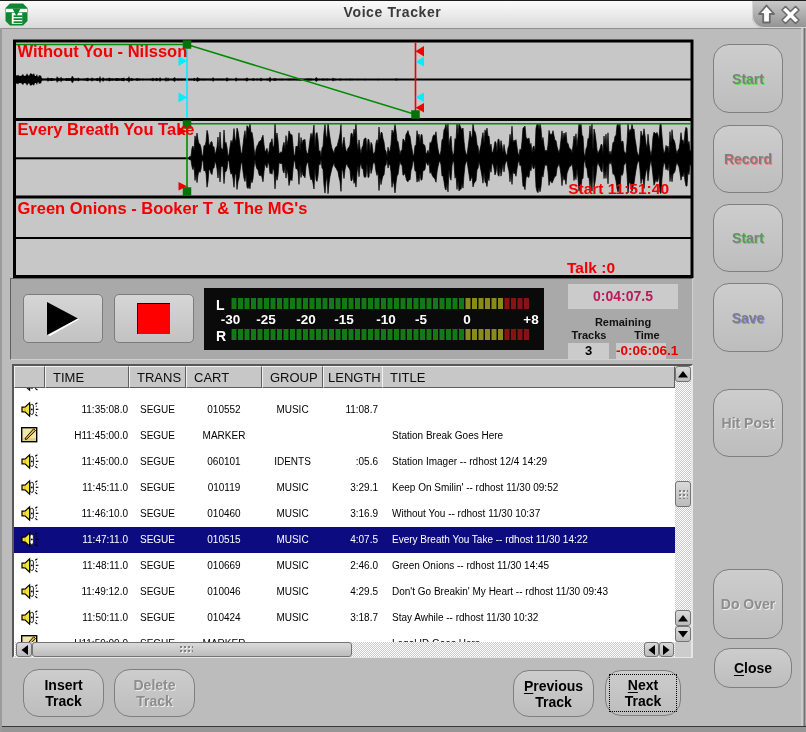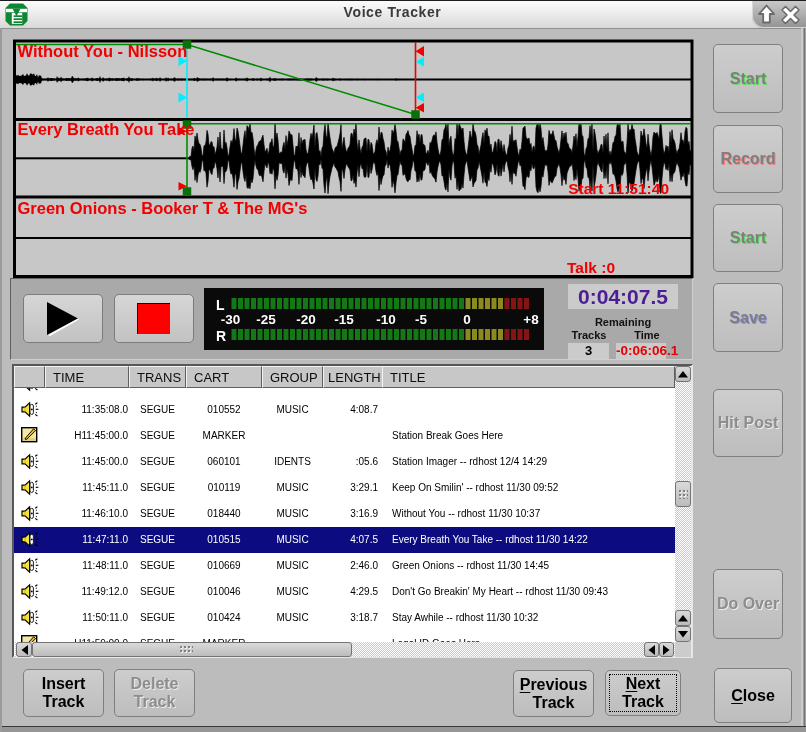--- a/index.html
+++ b/index.html
@@ -12,21 +12,21 @@
 #frameL { left:0; top:28px; width:2px; height:704px; background:#9b9b9b; }
 
 
 #titlebar { left:0; top:0; width:806px; height:29px; background:linear-gradient(#fbfbfb,#e9e9e9 55%,#d8d8d8); border-top:1px solid #1d1d1d; border-bottom:1px solid #8f8f8f; }
 #tbtitle { left:0; top:4px; width:785px; text-align:center; font-weight:bold; font-size:14px; line-height:17px; color:#3a3a3a; letter-spacing:0.6px; }
 #tbright { left:752px; top:0; width:54px; height:28px; background:linear-gradient(#c9c9c9,#929292); border-bottom-left-radius:11px; border-top:1px solid #1d1d1d; box-shadow:inset 1px -1px 0 #d6d6d6; }
 
 
 #strip { left:10px; top:277.5px; width:683px; height:82.5px; background:#a9a9a9; border:1px solid #5f5f5f; border-bottom-color:#cfcfcf; border-right-color:#cfcfcf; }
 .pbtn { position:absolute; border:1px solid #7c7c7c; border-radius:5px; background:linear-gradient(#d6d6d6,#c2c2c2); }
-#timebox { left:568px; top:284px; width:110px; height:25px; background:#cbcbcb; color:#4c1d95; font-weight:bold; font-size:21px; text-align:center; line-height:25px; }
+#timebox { left:568px; top:284px; width:110px; height:25px; background:#cbcbcb; color:#be185d; font-weight:bold; font-size:14px; text-align:center; line-height:25px; }
 .slab { position:absolute; font-weight:bold; font-size:11px; color:#111; }
 #tracksbox { left:568px; top:343px; width:41px; height:16px; background:#cbcbcb; text-align:center; font-weight:bold; font-size:13px; line-height:16px; color:#000; }
 #rtimebox { left:616px; top:343px; width:50px; height:16px; background:#cbcbcb; text-align:center; font-weight:bold; font-size:13.5px; line-height:16px; color:#e80000; }
 
 
 #table { left:12px; top:364px; width:681px; height:294px; background:#fff; border:2px solid; border-color:#585858 #e6e6e6 #e6e6e6 #585858; }
 #thead { position:absolute; left:0; top:0; width:661px; height:22px; background:#c7c7c7; }
 .hcell { position:absolute; top:0; height:22px; background:#c7c7c7; border:1px solid; border-color:#f2f2f2 #5f5f5f #5f5f5f #f2f2f2; font-size:13px; color:#0d0d0d; line-height:21px; padding-left:7px; }
 #viewport { position:absolute; left:0; top:22px; width:661px; height:253.5px; overflow:hidden; background:#fff; }
 .row { position:absolute; left:0; width:661px; height:26px; font-size:10px; color:#000; }
@@ -37,21 +37,21 @@
 .trans { left:115px; width:57px; text-align:center; }
 .cart { left:172px; width:76px; text-align:center; }
 .group { left:248px; width:61px; text-align:center; }
 .len { left:309px; width:55px; text-align:right; }
 .title { left:378px; }
 .sb { position:absolute; background:repeating-conic-gradient(#ffffff 0% 25%, #c9c9c9 0% 50%) 0 0/2px 2px; }
 .sbtn { position:absolute; background:linear-gradient(#dadada,#bcbcbc); border:1px solid #747474; border-radius:3px; display:flex; align-items:center; justify-content:center; }
 .thumbdots { position:absolute; background-image:radial-gradient(#808080 0.8px, rgba(0,0,0,0) 0.9px), radial-gradient(#f2f2f2 0.8px, rgba(0,0,0,0) 0.9px); background-size:4px 4px; background-position:0 0, 1px 1px; }
 
 
-.bigbtn { position:absolute; border:1px solid #7f7f7f; border-radius:5px; background:linear-gradient(#cdcdcd,#bdbdbd); font-weight:bold; font-size:16px; display:flex; align-items:center; justify-content:center; text-align:center; }
+.bigbtn { position:absolute; border:1px solid #7f7f7f; border-radius:16px; background:linear-gradient(#cdcdcd,#bdbdbd); font-weight:bold; font-size:14px; display:flex; align-items:center; justify-content:center; text-align:center; }
 .dis-green { color:#7e7e7e; text-shadow:1px 1px 0 #4ee44e; }
 .dis-red { color:#7e7e7e; text-shadow:1px 1px 0 #f47c7c; }
 .dis-blue { color:#7e7e7e; text-shadow:1px 1px 0 #8888ee; }
 .dis-gray { color:#8d8d8d; text-shadow:1px 1px 0 #ececec; }
 .en { color:#000; }
 u { text-decoration:underline; text-underline-offset:2px; }
 </style></head>
 <body>
 
 <div class="abs" id="titlebar"></div>
@@ -269,21 +269,21 @@
 <rect x="9" y="3.4" width="3.4" height="10" rx="1.6" fill="#fff" stroke="#222" stroke-width="1"></rect>
 <circle cx="10.8" cy="8.4" r="0.9" fill="#000"></circle>
 <path d="M14.2 3.2 L16.4 1.7 M14.8 8.4 L17.4 8.2 M14.2 13.4 L16.4 15" stroke="#000" stroke-width="1.1" fill="none"></path>
 <path d="M14.8 5.5 L16 4.9" stroke="#000" stroke-width="0.9" fill="none"></path>
 <path d="M14.8 11.3 L16 11.9" stroke="#000" stroke-width="0.9" fill="none"></path>
 </svg></span>
 <span class="ct time">11:35:08.0</span>
 <span class="ct trans">SEGUE</span>
 <span class="ct cart">010552</span>
 <span class="ct group">MUSIC</span>
-<span class="ct len">4:08.7</span>
+<span class="ct len">11:08.7</span>
 </div>
       <div class="row" style="top:35px">
 <span class="ic"><svg width="17" height="16" viewBox="0 0 17 16">
 <rect x="0.7" y="0.7" width="15" height="14" fill="#f2e9a7" stroke="#000" stroke-width="1.4"></rect>
 <rect x="2" y="11.2" width="12.6" height="2.6" fill="#d8cc82"></rect>
 <polygon points="4,11.5 5.6,12.4 14.6,3.6 12.6,1.8" fill="#e8b52c" stroke="#000" stroke-width="0.9"></polygon>
 <polygon points="4,11.5 5.6,12.4 4.3,12.7" fill="#000"></polygon>
 </svg></span>
 <span class="ct time">H11:45:00.0</span>
 <span class="ct trans">SEGUE</span>
@@ -331,21 +331,21 @@
 <polygon points="1,6.2 4,6.2 8.6,1.8 8.6,15.2 4,10.8 1,10.8" fill="#f5e33c" stroke="#000" stroke-width="1.2"></polygon>
 <path d="M4 6.2 L4 10.8" stroke="#caa50a" stroke-width="0.7"></path>
 <rect x="9" y="3.4" width="3.4" height="10" rx="1.6" fill="#fff" stroke="#222" stroke-width="1"></rect>
 <circle cx="10.8" cy="8.4" r="0.9" fill="#000"></circle>
 <path d="M14.2 3.2 L16.4 1.7 M14.8 8.4 L17.4 8.2 M14.2 13.4 L16.4 15" stroke="#000" stroke-width="1.1" fill="none"></path>
 <path d="M14.8 5.5 L16 4.9" stroke="#000" stroke-width="0.9" fill="none"></path>
 <path d="M14.8 11.3 L16 11.9" stroke="#000" stroke-width="0.9" fill="none"></path>
 </svg></span>
 <span class="ct time">11:46:10.0</span>
 <span class="ct trans">SEGUE</span>
-<span class="ct cart">018440</span>
+<span class="ct cart">010460</span>
 <span class="ct group">MUSIC</span>
 <span class="ct len">3:16.9</span>
 <span class="ct title">Without You -- rdhost 11/30 10:37</span>
 </div>
       <div class="row sel" style="top:139px">
 <span class="ic"><svg width="18" height="17" viewBox="0 0 18 17">
 <polygon points="1,6.2 4,6.2 8.6,1.8 8.6,15.2 4,10.8 1,10.8" fill="#f5e33c" stroke="#000" stroke-width="1.2"></polygon>
 <path d="M4 6.2 L4 10.8" stroke="#caa50a" stroke-width="0.7"></path>
 <rect x="9" y="3.4" width="3.4" height="10" rx="1.6" fill="#fff" stroke="#222" stroke-width="1"></rect>
 <circle cx="10.8" cy="8.4" r="0.9" fill="#000"></circle>
@@ -476,19 +476,19 @@
 
 <div class="bigbtn en" style="left:23px;top:669px;width:81px;height:48px">Insert<br>Track</div>
 <div class="bigbtn dis-gray" style="left:114px;top:669px;width:81px;height:48px">Delete<br>Track</div>
 <div class="bigbtn en" style="left:513px;top:670px;width:81px;height:47px">
     <span><u>P</u>revious<br>Track</span>
   </div>
 <div class="bigbtn en" style="left:605px;top:670px;width:76px;height:46px">
     <span style="position:absolute;inset:3px;border:1px dotted #000"></span>
     <span><u>N</u>ext<br>Track</span>
   </div>
-<div class="bigbtn en" style="left:714px;top:668px;width:78px;height:55px">
+<div class="bigbtn en" style="left:714px;top:648px;width:78px;height:40px">
     <span><u>C</u>lose</span>
   </div>
 
 <div class="abs" id="frameR"></div>
 <div class="abs" id="frameB"></div>
 <div class="abs" id="frameL"></div>
 
 </body></html>

